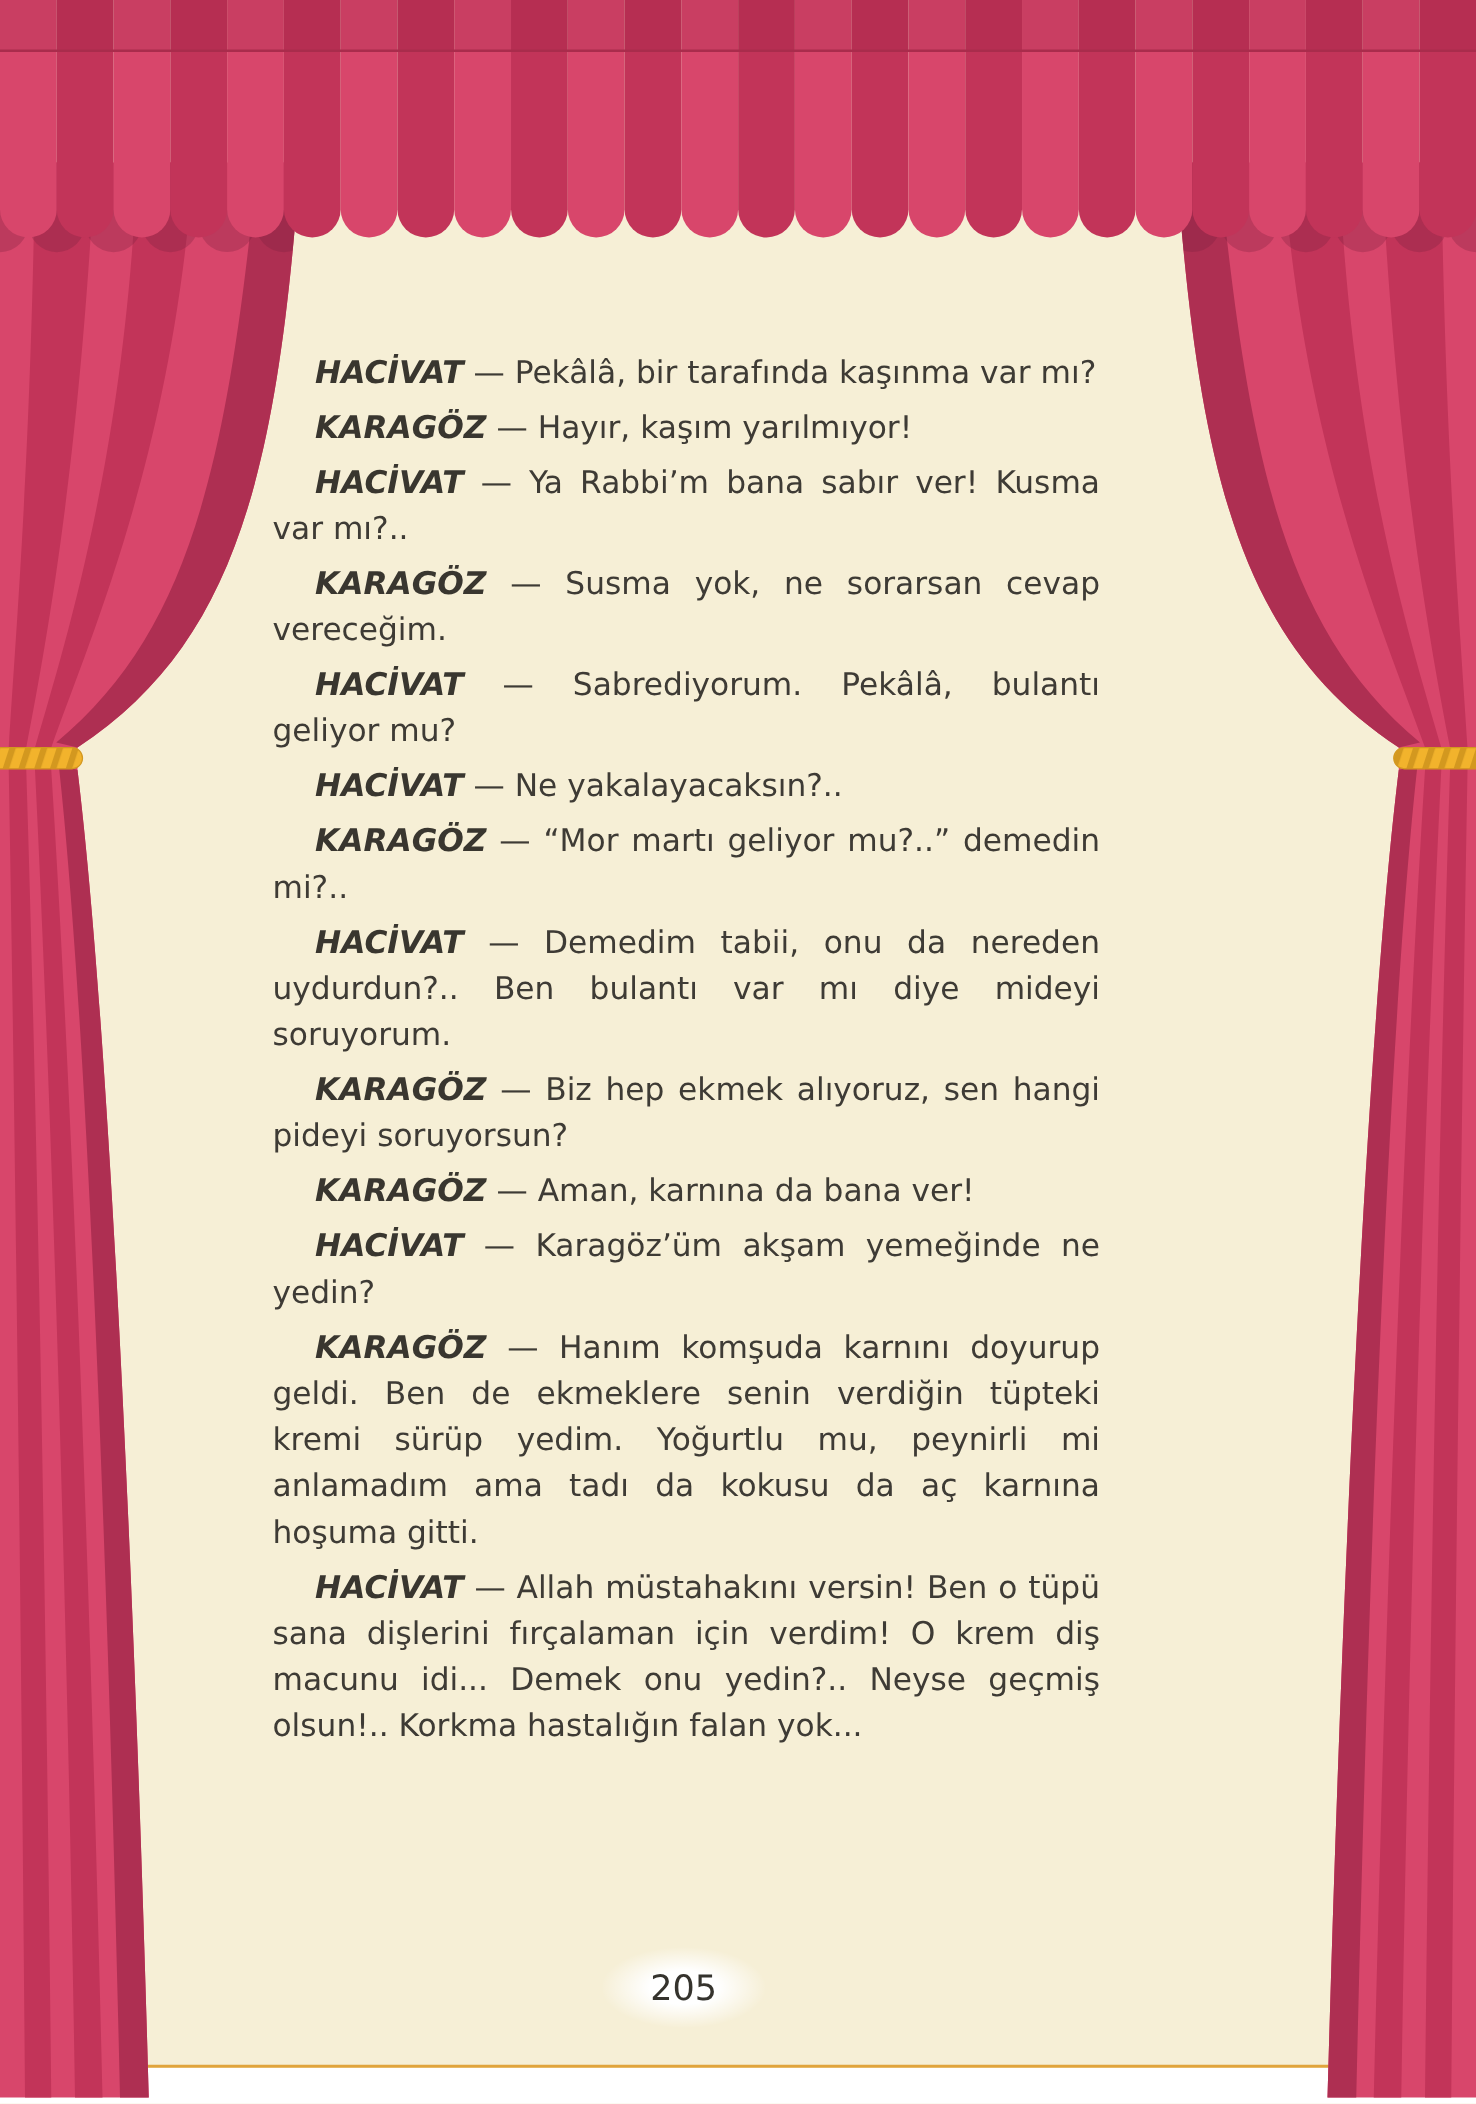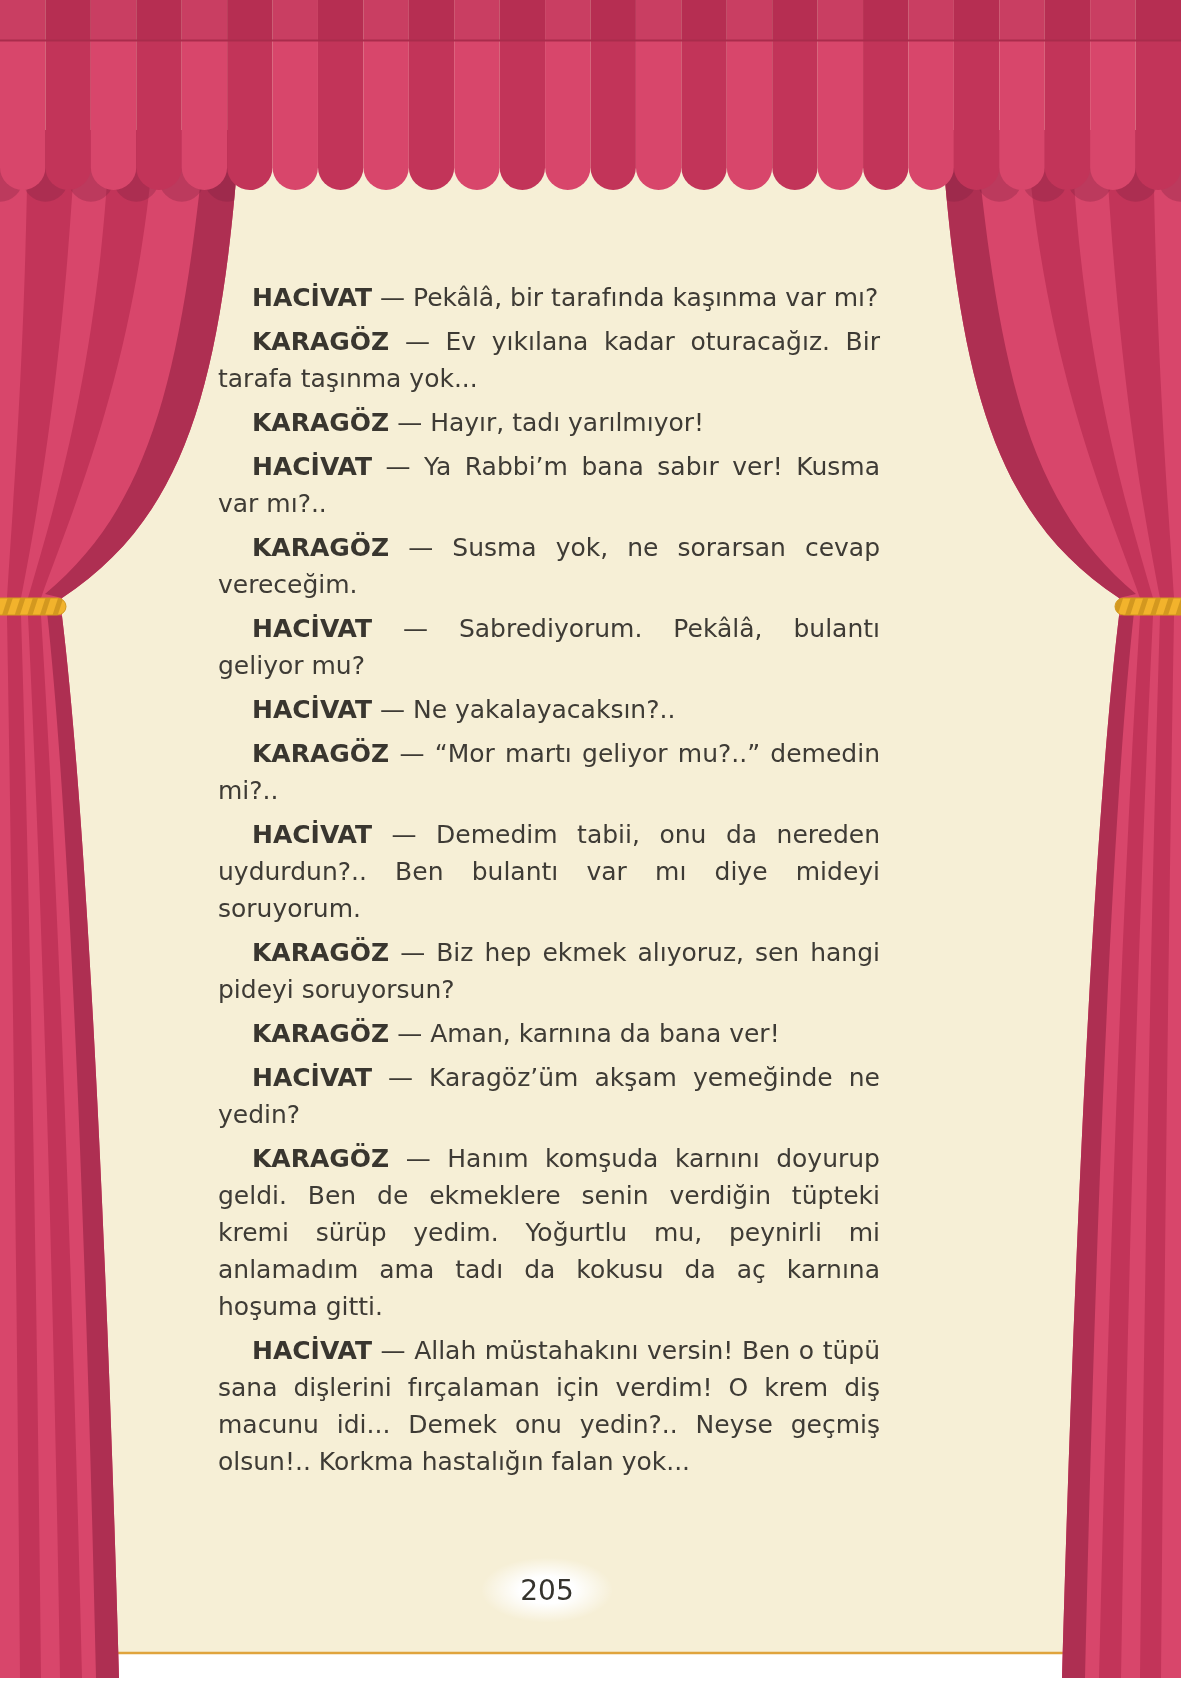--- a/index.html
+++ b/index.html
@@ -11,21 +11,21 @@
     font-family:"DejaVu Sans", sans-serif;
   }
   .decor{position:absolute;left:0;top:0;z-index:1;}
   .content{
     position:absolute;left:218px;top:272px;width:662px;z-index:2;
     color:#3e3b35;font-size:25px;line-height:37px;
   }
   p.dlg{
     margin:7px 0 0 0;text-indent:34px;text-align:justify;
   }
-  p.dlg .spk{font-weight:bold;color:#39362f;}
+  p.dlg .spk{font-weight:bold;color:#39362f;font-style:italic;}
   .pagenum{
     position:absolute;left:482px;top:1558px;width:130px;height:64px;z-index:3;
     display:flex;align-items:center;justify-content:center;
     font-size:28px;color:#35332d;
     background:radial-gradient(ellipse at center,#ffffff 0%,#ffffff 30%,rgba(255,255,255,0) 72%);
   }
 </style>
 </head>
 <body>
 
@@ -99,24 +99,23 @@
     <line x1="0" y1="40.5" x2="1181" y2="40.5" stroke="#a92c4c" stroke-width="2"></line>
 
     <rect x="-10" y="598" width="76" height="17" rx="8.5" fill="url(#ropePat)" stroke="#d3981f" stroke-width="1"></rect>
     <rect x="1115" y="598" width="76" height="17" rx="8.5" fill="url(#ropePat)" stroke="#d3981f" stroke-width="1"></rect>
   </svg>
 
   <div class="content">
     <div id="dialogue">
   <p class="dlg"><span class="spk">HACİVAT</span><span class="dash"> — </span><span>Pekâlâ, bir tarafında kaşınma var mı?</span></p>
 
-  <p class="dlg"><span class="spk">KARAGÖZ</span><span class="dash"> — </span><span>Ev yıkılana kadar oturacağız. Bir tarafa taşınma yok...</span></p>
 
 
-  <p class="dlg"><span class="spk">KARAGÖZ</span><span class="dash"> — </span><span>Hayır, tadı yarılmıyor!</span></p>
+  <p class="dlg"><span class="spk">KARAGÖZ</span><span class="dash"> — </span><span>Hayır, kaşım yarılmıyor!</span></p>
 
   <p class="dlg"><span class="spk">HACİVAT</span><span class="dash"> — </span><span>Ya Rabbi’m bana sabır ver! Kusma var mı?..</span></p>
 
   <p class="dlg"><span class="spk">KARAGÖZ</span><span class="dash"> — </span><span>Susma yok, ne sorarsan cevap vereceğim.</span></p>
 
   <p class="dlg"><span class="spk">HACİVAT</span><span class="dash"> — </span><span>Sabrediyorum. Pekâlâ, bulantı geliyor mu?</span></p>
 
 
   <p class="dlg"><span class="spk">HACİVAT</span><span class="dash"> — </span><span>Ne yakalayacaksın?..</span></p>
 

